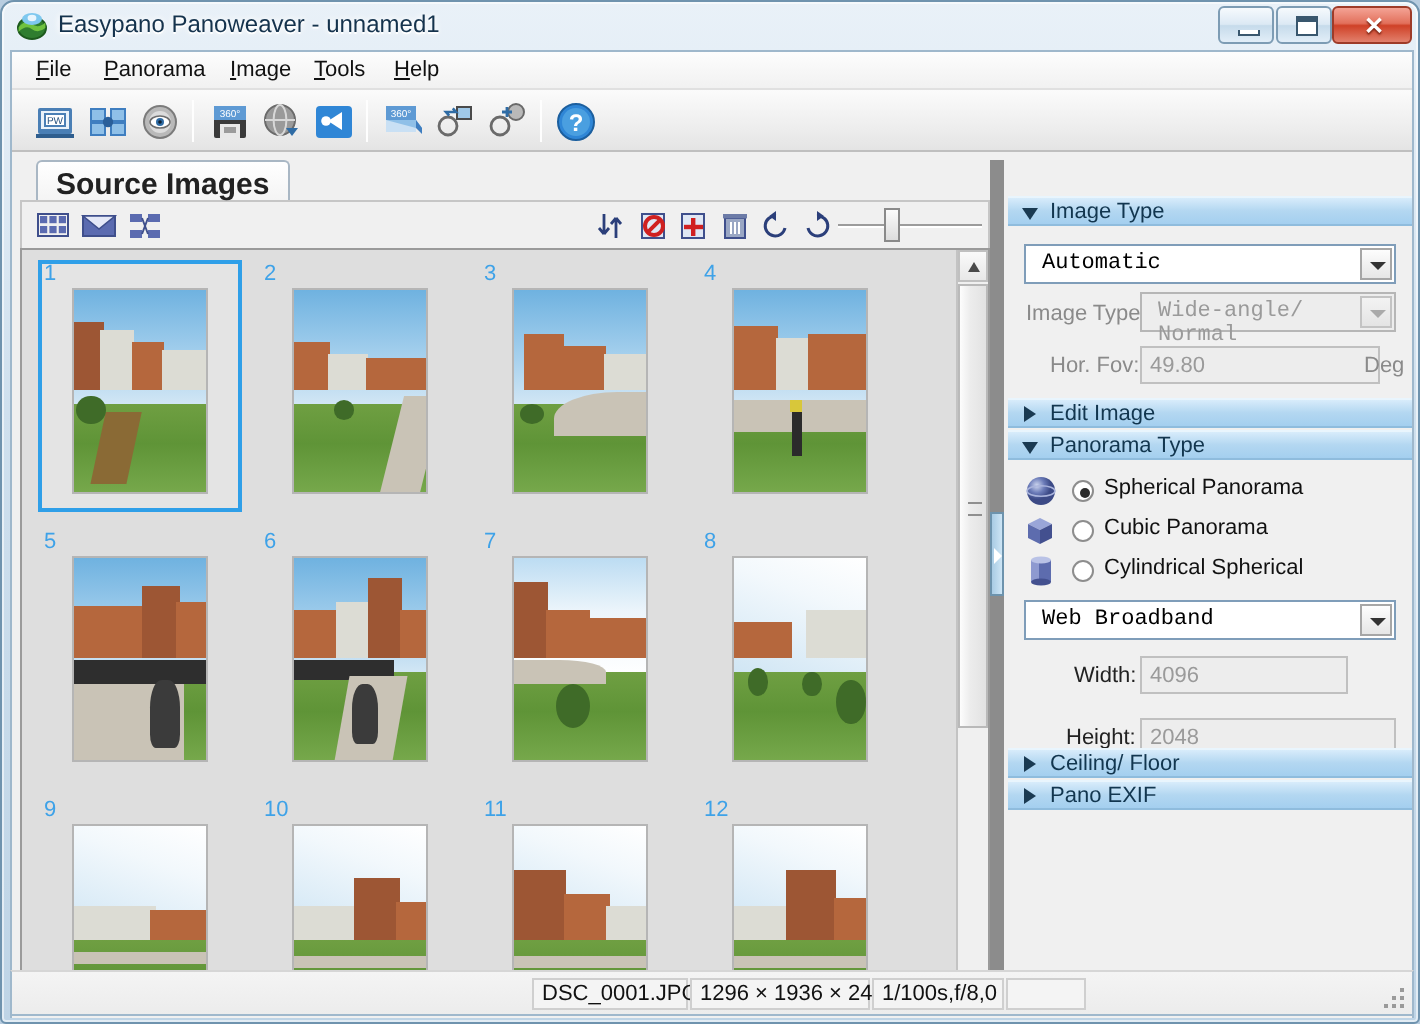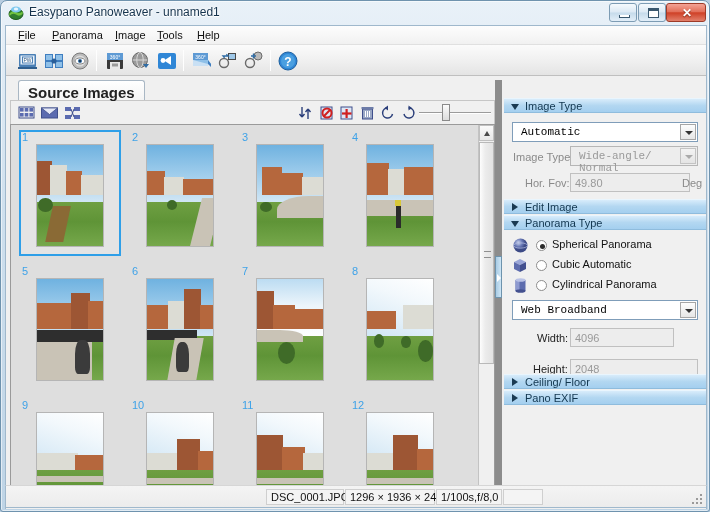--- a/index.html
+++ b/index.html
@@ -820,34 +820,34 @@
 
       <div class="radio-row" style="top:176px">
         <span class="shape-icon">
           <svg width="17" height="17" viewBox="0 0 17 17">
             <polygon points="2,5 8,2 14,5 8,8" fill="#9aa6d8"></polygon>
             <polygon points="2,5 8,8 8,15 2,12" fill="#5d6cae"></polygon>
             <polygon points="14,5 8,8 8,15 14,12" fill="#43508f"></polygon>
           </svg>
         </span>
         <span class="radio"></span>
-        <span class="radio-label">Cubic Automatic</span>
+        <span class="radio-label">Cubic Panorama</span>
       </div>
 
       <div class="radio-row" style="top:196px">
         <span class="shape-icon">
           <svg width="17" height="17" viewBox="0 0 17 17">
             <rect x="3.5" y="3" width="10" height="11" fill="#5d6cae"></rect>
             <rect x="3.5" y="3" width="4" height="11" fill="#8e9ad0"></rect>
             <ellipse cx="8.5" cy="3" rx="5" ry="1.8" fill="#b9c2e6"></ellipse>
             <ellipse cx="8.5" cy="14" rx="5" ry="1.8" fill="#43508f"></ellipse>
           </svg>
         </span>
         <span class="radio"></span>
-        <span class="radio-label">Cylindrical Panorama</span>
+        <span class="radio-label">Cylindrical Spherical</span>
       </div>
 
       <div class="combo" style="left:8px; top:220px; width:186px">
         <span class="val">Web Broadband</span>
         <span class="btn"></span>
       </div>
 
       <span class="panel-field-label" style="left:33px; top:252px">Width:</span>
       <div class="textbox" style="left:66px; top:248px; width:104px">
         <span class="val">4096</span>

